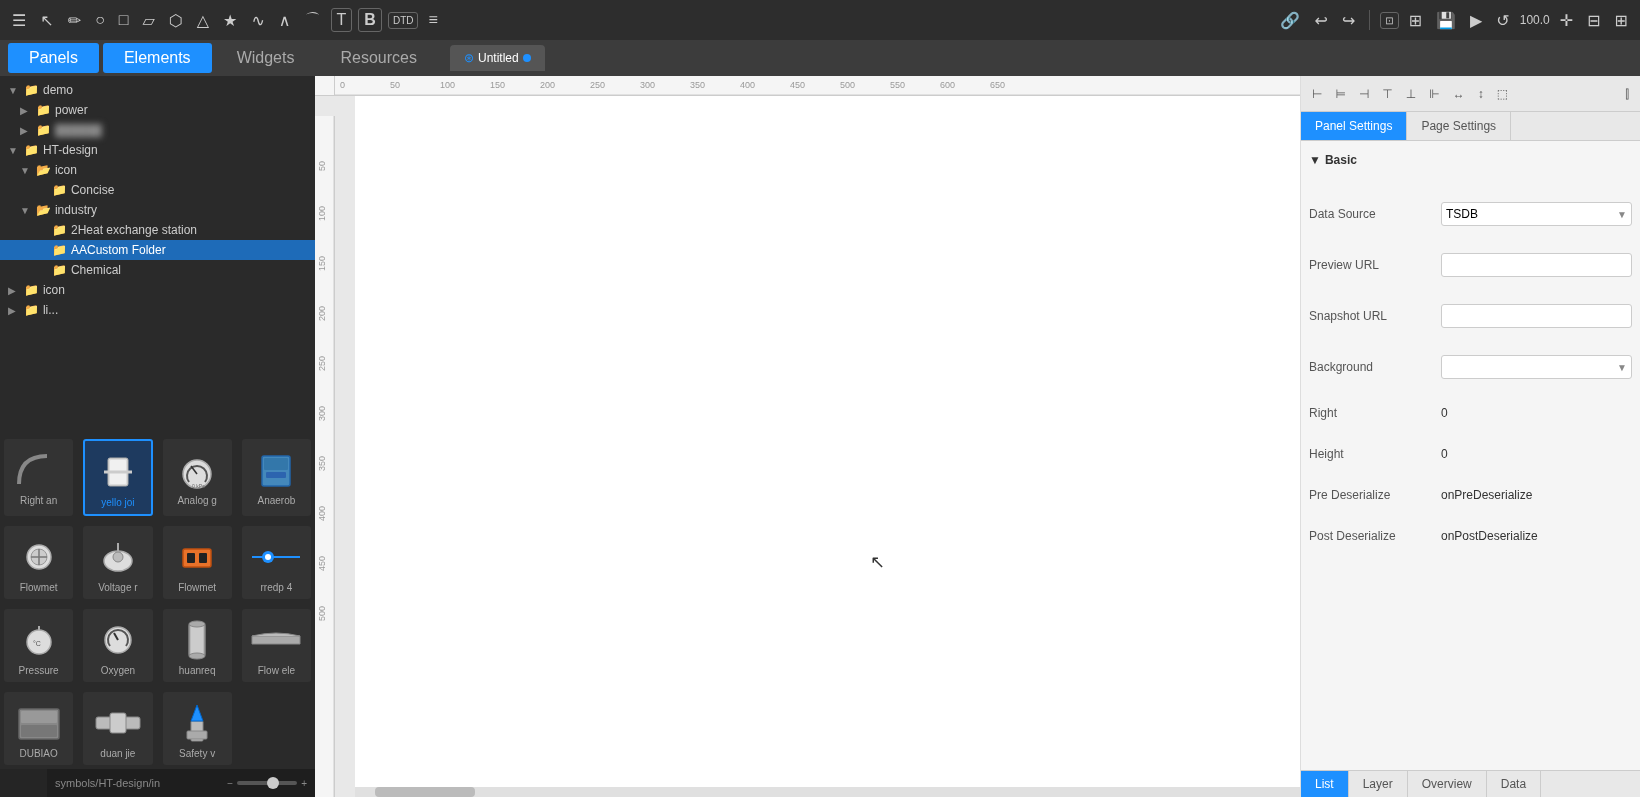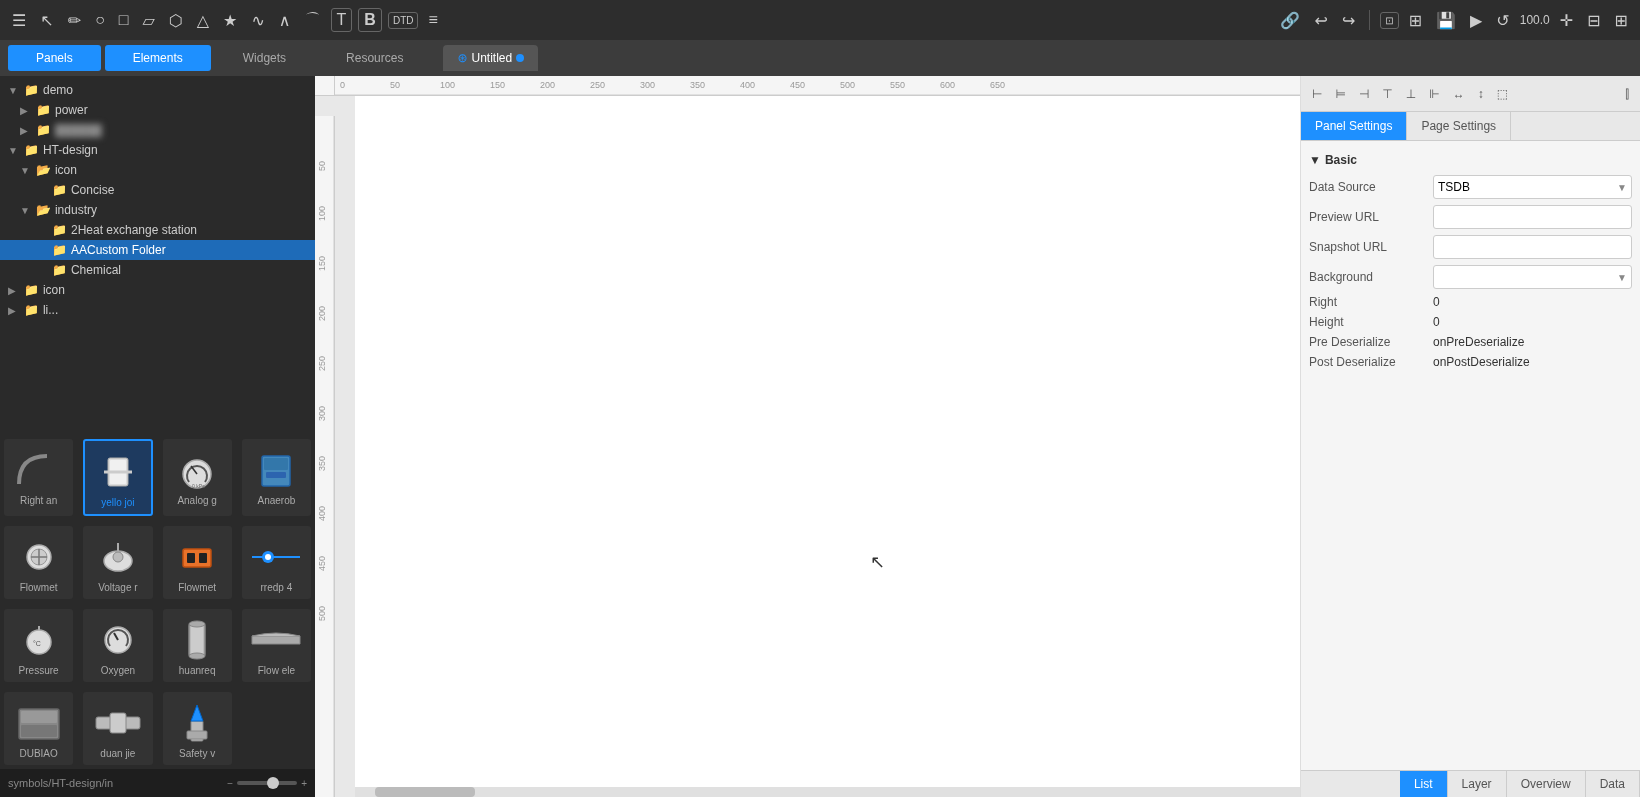--- a/index.html
+++ b/index.html
@@ -70,24 +70,24 @@
 
     
     .left-sidebar {
       width: 315px;
       background: #252525;
       display: flex;
       flex-direction: column;
       flex-shrink: 0;
     }
     .sidebar-tab {
-      padding: 6px 28px;
+      padding: 6px 21px;
       color: #aaa;
       cursor: pointer;
-      font-size: 12px;
+      font-size: 16px;
     }
     .sidebar-tab.active {
       background: #1e90ff;
       color: white;
       border-radius: 3px;
     }
 
     
     .tree-view {
       flex: 1;
@@ -152,20 +152,21 @@
 
     
     .path-bar {
       height: 28px;
       background: #1e1e1e;
       display: flex;
       align-items: center;
       padding: 0 8px;
       gap: 8px;
       flex-shrink: 0;
+      margin-left: 47px;
     }
     .path-text {
       color: #888;
       font-size: 11px;
       flex: 1;
       overflow: hidden;
       text-overflow: ellipsis;
       white-space: nowrap;
     }
     .slider-container {
@@ -285,21 +286,22 @@
       gap: 4px;
       font-weight: bold;
       font-size: 12px;
       color: #333;
       padding: 4px 0 8px;
     }
     .prop-row {
       display: flex;
       align-items: center;
       margin-bottom: 6px;
-      gap: 4px;
+      gap: 12px;
+      margin-top: 27px;
     }
     .prop-label {
       width: 120px;
       font-size: 12px;
       color: #555;
       flex-shrink: 0;
     }
     .prop-value {
       flex: 1;
       font-size: 12px;
@@ -328,21 +330,20 @@
       cursor: pointer;
     }
     .chevron-down { font-size: 10px; color: #888; }
 
     
     .bottom-tabs {
       display: flex;
       border-top: 1px solid #ccc;
       background: #e8e8e8;
       flex-shrink: 0;
-      justify-content: flex-end;
     }
     .bottom-tab {
       padding: 6px 14px;
       cursor: pointer;
       font-size: 12px;
       color: #555;
       border-right: 1px solid #ccc;
     }
     .bottom-tab.active {
       background: #1e90ff;

